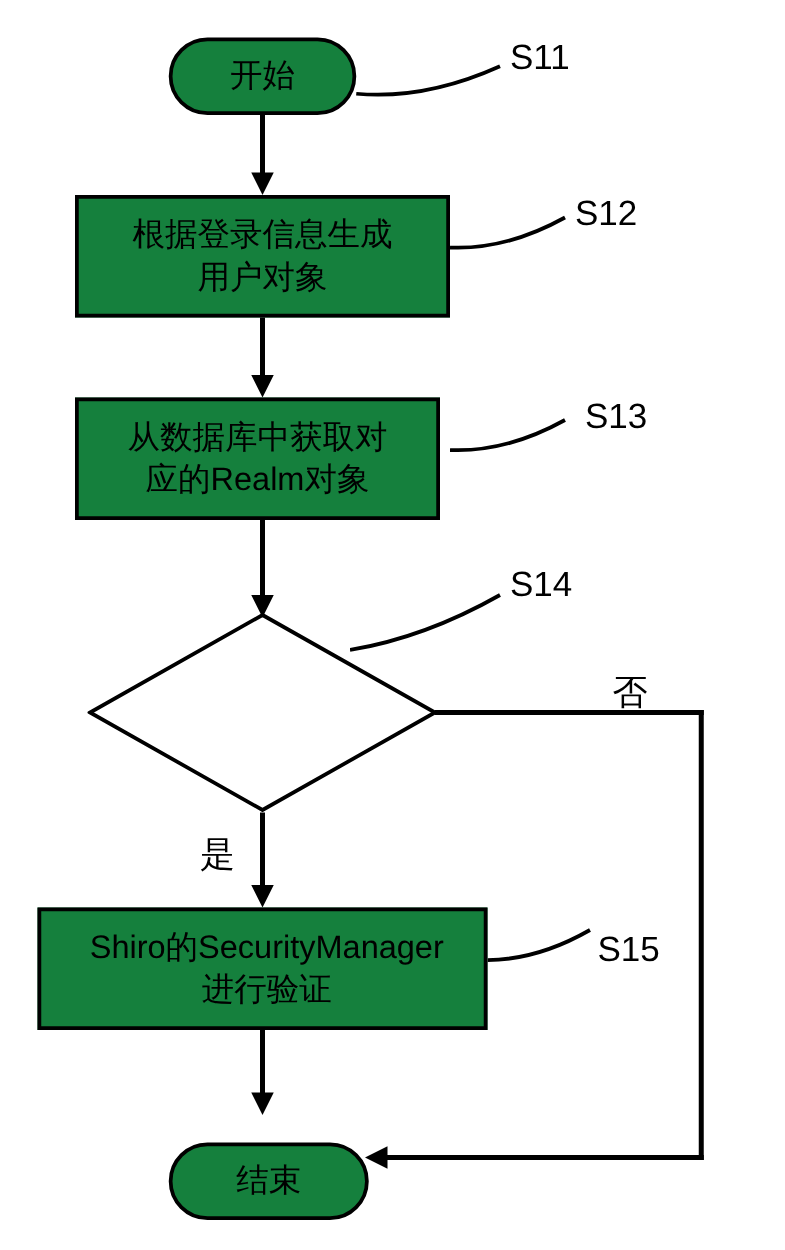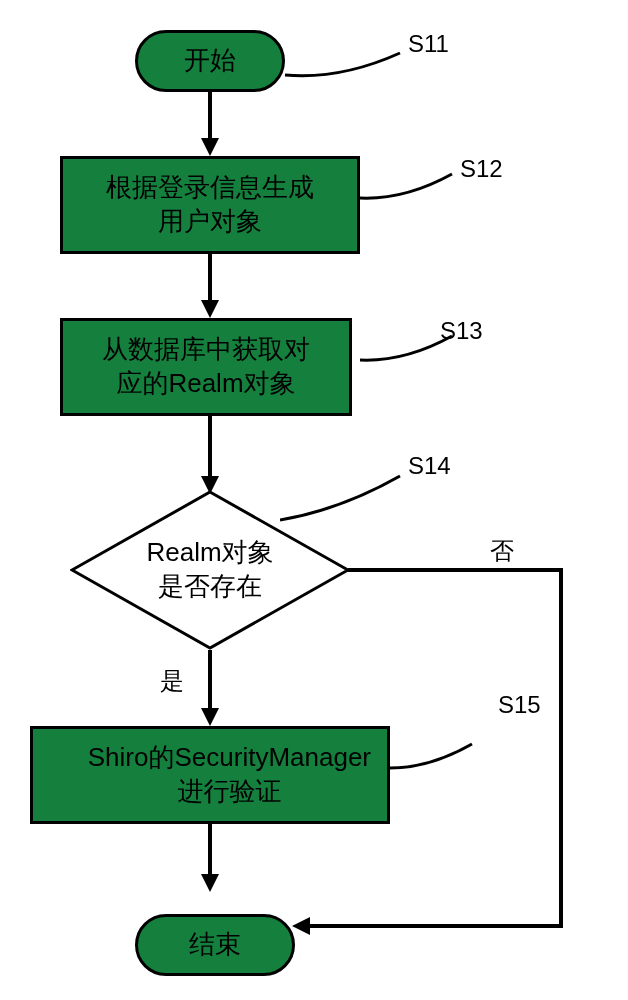--- a/index.html
+++ b/index.html
@@ -19,42 +19,42 @@
       justify-content: center;
       text-align: center;
       font-size: 26px;
       line-height: 1.3;
     }
     .terminal {
       border-radius: 40px;
       padding: 8px 30px;
     }
     .process {
-      padding: 12px 16px;
+      padding: 12px 32px;
     }
     .decision {
       position: absolute;
       background: transparent;
     }
     .decision svg {
       position: absolute;
       top: 0; left: 0;
     }
     .decision-text {
       position: absolute;
       top: 50%; left: 50%;
       transform: translate(-50%, -50%);
       text-align: center;
       font-size: 26px;
       line-height: 1.3;
       white-space: nowrap;
     }
     .label {
       position: absolute;
-      font-size: 24px;
+      font-size: 28px;
       background: transparent;
     }
     .arrow-line {
       position: absolute;
       background: #000;
     }
     .arrow-head {
       position: absolute;
       width: 0; height: 0;
     }
@@ -99,31 +99,29 @@
 <div class="arrow-line" style="left:208px; top:254px; width:4px; height:48px;"></div>
 <div class="arrow-head arrow-down" style="left:201px; top:300px;"></div>
 
 <div class="node process" style="left:60px; top:318px; width:292px; height:98px; white-space:pre-line;">
   <span>从数据库中获取对
 应的Realm对象</span>
 </div>
 <svg class="callout" style="left:360px; top:330px;" width="100" height="40">
   <path d="M0 30 Q 45 32 92 6" stroke="#000" stroke-width="3" fill="none"></path>
 </svg>
-<div class="label" style="left:440px; top:317px;">S13</div>
+<div class="label" style="left:468px; top:317px;">S13</div>
 
 <div class="arrow-line" style="left:208px; top:416px; width:4px; height:62px;"></div>
 <div class="arrow-head arrow-down" style="left:201px; top:476px;"></div>
 
 <div class="decision" style="left:70px; top:490px; width:280px; height:160px;">
   <svg width="280" height="160">
     <polygon points="140,2 278,80 140,158 2,80" fill="#fff" stroke="#000" stroke-width="3"></polygon>
   </svg>
-  <div class="decision-text" style="white-space:pre-line;">Realm对象
-是否存在</div>
 </div>
 <svg class="callout" style="left:280px; top:470px;" width="130" height="60">
   <path d="M0 50 Q 60 40 120 6" stroke="#000" stroke-width="3" fill="none"></path>
 </svg>
 <div class="label" style="left:408px; top:452px;">S14</div>
 
 <div class="label" style="left:160px; top:665px;">是</div>
 
 <div class="label" style="left:490px; top:535px;">否</div>
 
@@ -135,20 +133,20 @@
 <div class="arrow-line" style="left:308px; top:924px; width:255px; height:4px;"></div>
 <div class="arrow-head arrow-left" style="left:292px; top:917px;"></div>
 
 <div class="node process" style="left:30px; top:726px; width:360px; height:98px; white-space:pre-line;justify-content:flex-end;">
   <span>Shiro的SecurityManager
 进行验证</span>
 </div>
 <svg class="callout" style="left:390px; top:738px;" width="90" height="40">
   <path d="M0 30 Q 40 30 82 6" stroke="#000" stroke-width="3" fill="none"></path>
 </svg>
-<div class="label" style="left:478px; top:691px;margin-left:20px;">S15</div>
+<div class="label" style="left:478px; top:744px;">S15</div>
 
 <div class="arrow-line" style="left:208px; top:824px; width:4px; height:52px;"></div>
 <div class="arrow-head arrow-down" style="left:201px; top:874px;"></div>
 
 <div class="node terminal" style="left:135px; top:914px; width:160px; height:62px;">
   <span>结束</span>
 </div>
 
 </body></html>

